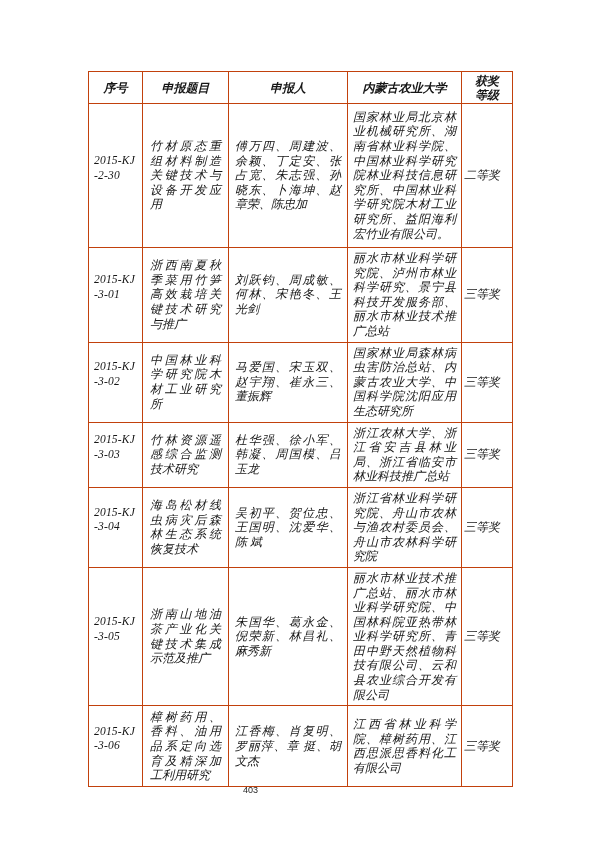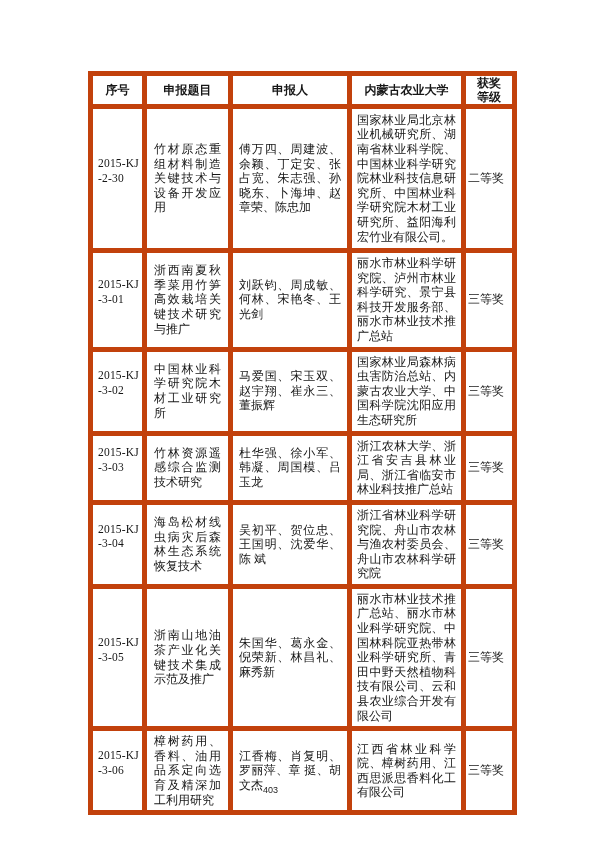--- a/index.html
+++ b/index.html
@@ -16,26 +16,27 @@
   table.awards {
     position:absolute;
     left:88px; top:71px;
     width:424px;
     border-collapse:collapse;
     table-layout:fixed;
   }
   col.c1{width:54px;} col.c2{width:86px;} col.c3{width:119px;} col.c4{width:114px;} col.c5{width:51px;}
 
   th, td {
-    border:5px solid #c2410c;
+    border:1px solid #c2410c;
     vertical-align:middle;
     font-size:12px;
     line-height:14.6px;
     font-weight:normal;
     overflow:hidden;
+    font-style:italic;
   }
   thead th {
     font-weight:bold;
     text-align:center;
     height:32px;
     white-space:pre-line;
     line-height:14px;
     font-size:12px;
   }
   td.c-id {
@@ -59,21 +60,20 @@
   tbody tr:nth-child(7){ height:81px; }
 
   .pagenum {
     position:absolute;
     top:785px; left:0;
     width:501px;
     text-align:center;
     font-size:9px;
     font-family:"Liberation Sans","DejaVu Sans",sans-serif;
     color:#222;
-    margin-left:20px;
   }
 </style>
 </head>
 <body>
 
 <div class="sheet">
 
   <table class="awards">
     <colgroup>
       <col class="c1">

